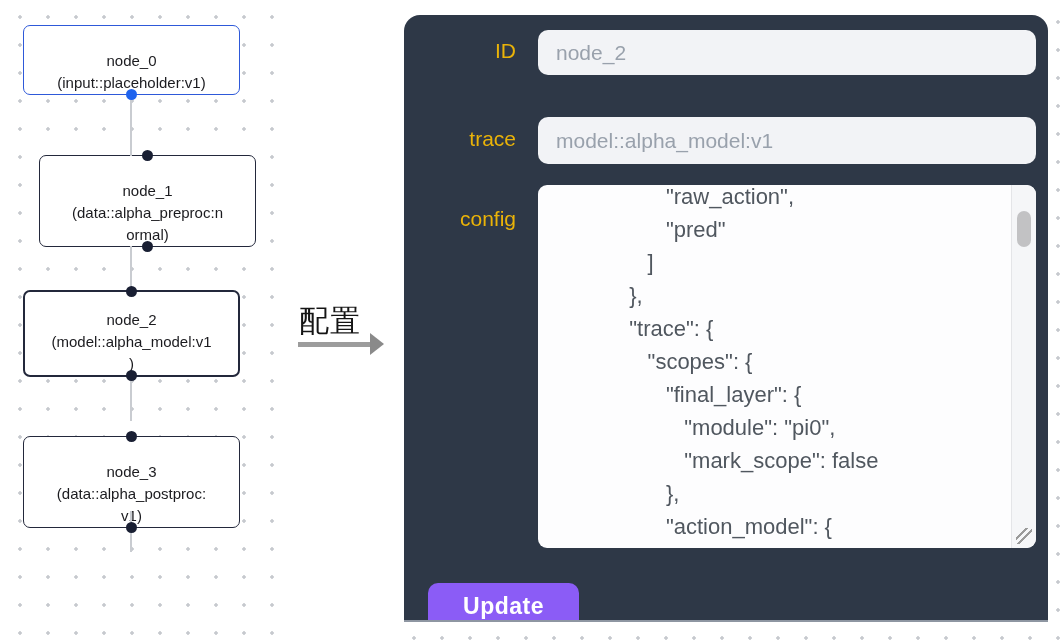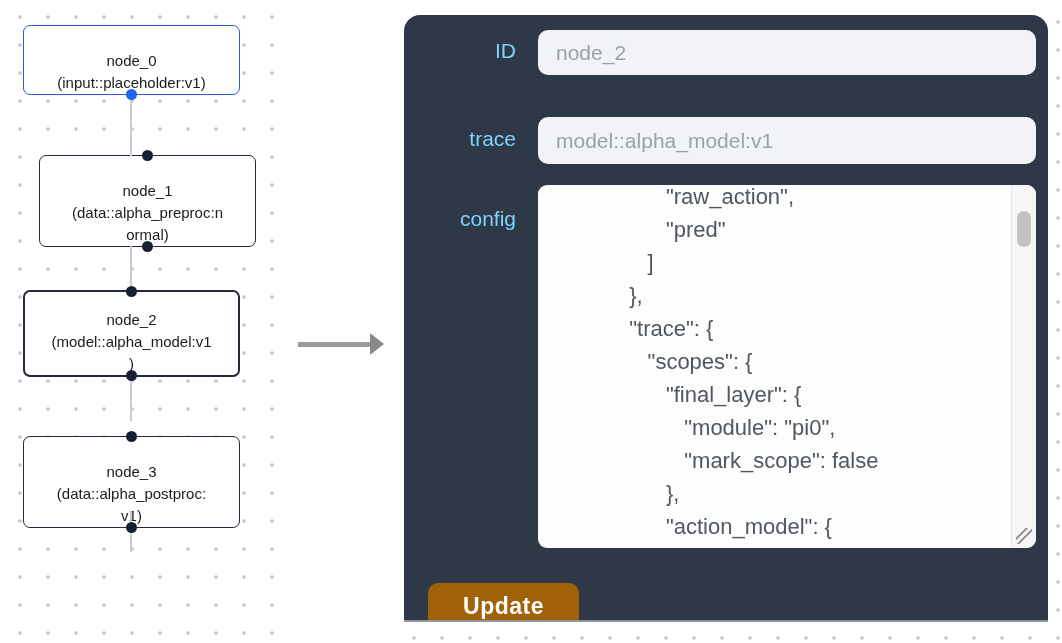--- a/index.html
+++ b/index.html
@@ -59,21 +59,21 @@
   }
 
   
   .panel{
     position:absolute;left:404px;top:15px;width:644px;height:607px;
     background:#2e3847;border-radius:16px 16px 0 0;overflow:hidden;
     border-bottom:2px solid #8e96a2;z-index:5;
   }
   .field-label{
     position:absolute;left:18px;width:94px;text-align:right;
-    font-size:21px;color:#7dd3fc;
+    font-size:21px;color:#eab308;
   }
   .lbl-id{top:24px;}
   .lbl-type{top:112px;}
   .lbl-config{top:192px;}
 
   .field-input{
     position:absolute;left:134px;width:498px;height:45px;
     background:#f2f3f6;border:none;border-radius:10px;
     font-family:"Liberation Sans", sans-serif;
     font-size:21px;color:#99a1ac;padding:0 0 0 18px;outline:none;
@@ -149,20 +149,21 @@
     <div class="node node3" style="border-color: rgb(35, 40, 59);">
       <span class="port port-top" style="background-color: rgb(25, 31, 51);"></span>
       <div>node_3</div>
       <div>(data::alpha_postproc:</div>
       <div>v1)</div>
       <span class="port port-bottom" style="background-color: rgb(25, 31, 51);"></span>
     </div>
 
   </div>
 
+  <div class="cfg-label">配置</div>
   <div class="arrow-line"></div>
   <div class="arrow-head"></div>
 
   <div class="canvas-right"></div>
 
   <div class="panel" style="background-color: rgb(46, 56, 71);">
 
     <div class="field-label lbl-id">ID</div>
     <input class="field-input inp-id" type="text" value="node_2" style="">
 
@@ -182,16 +183,16 @@
                     "module": "pi0",
                     "mark_scope": false
                  },
                  "action_model": {</pre>
       <div class="scroll-track">
         <div class="scroll-thumb"></div>
       </div>
       <div class="resize-handle"></div>
     </div>
 
-    <button class="update-btn" style="background-color: #a16207;">Update</button>
+    <button class="update-btn" style="background-color: #8b5cf6;">Update</button>
   </div>
 
 </div>
 
 </body></html>

